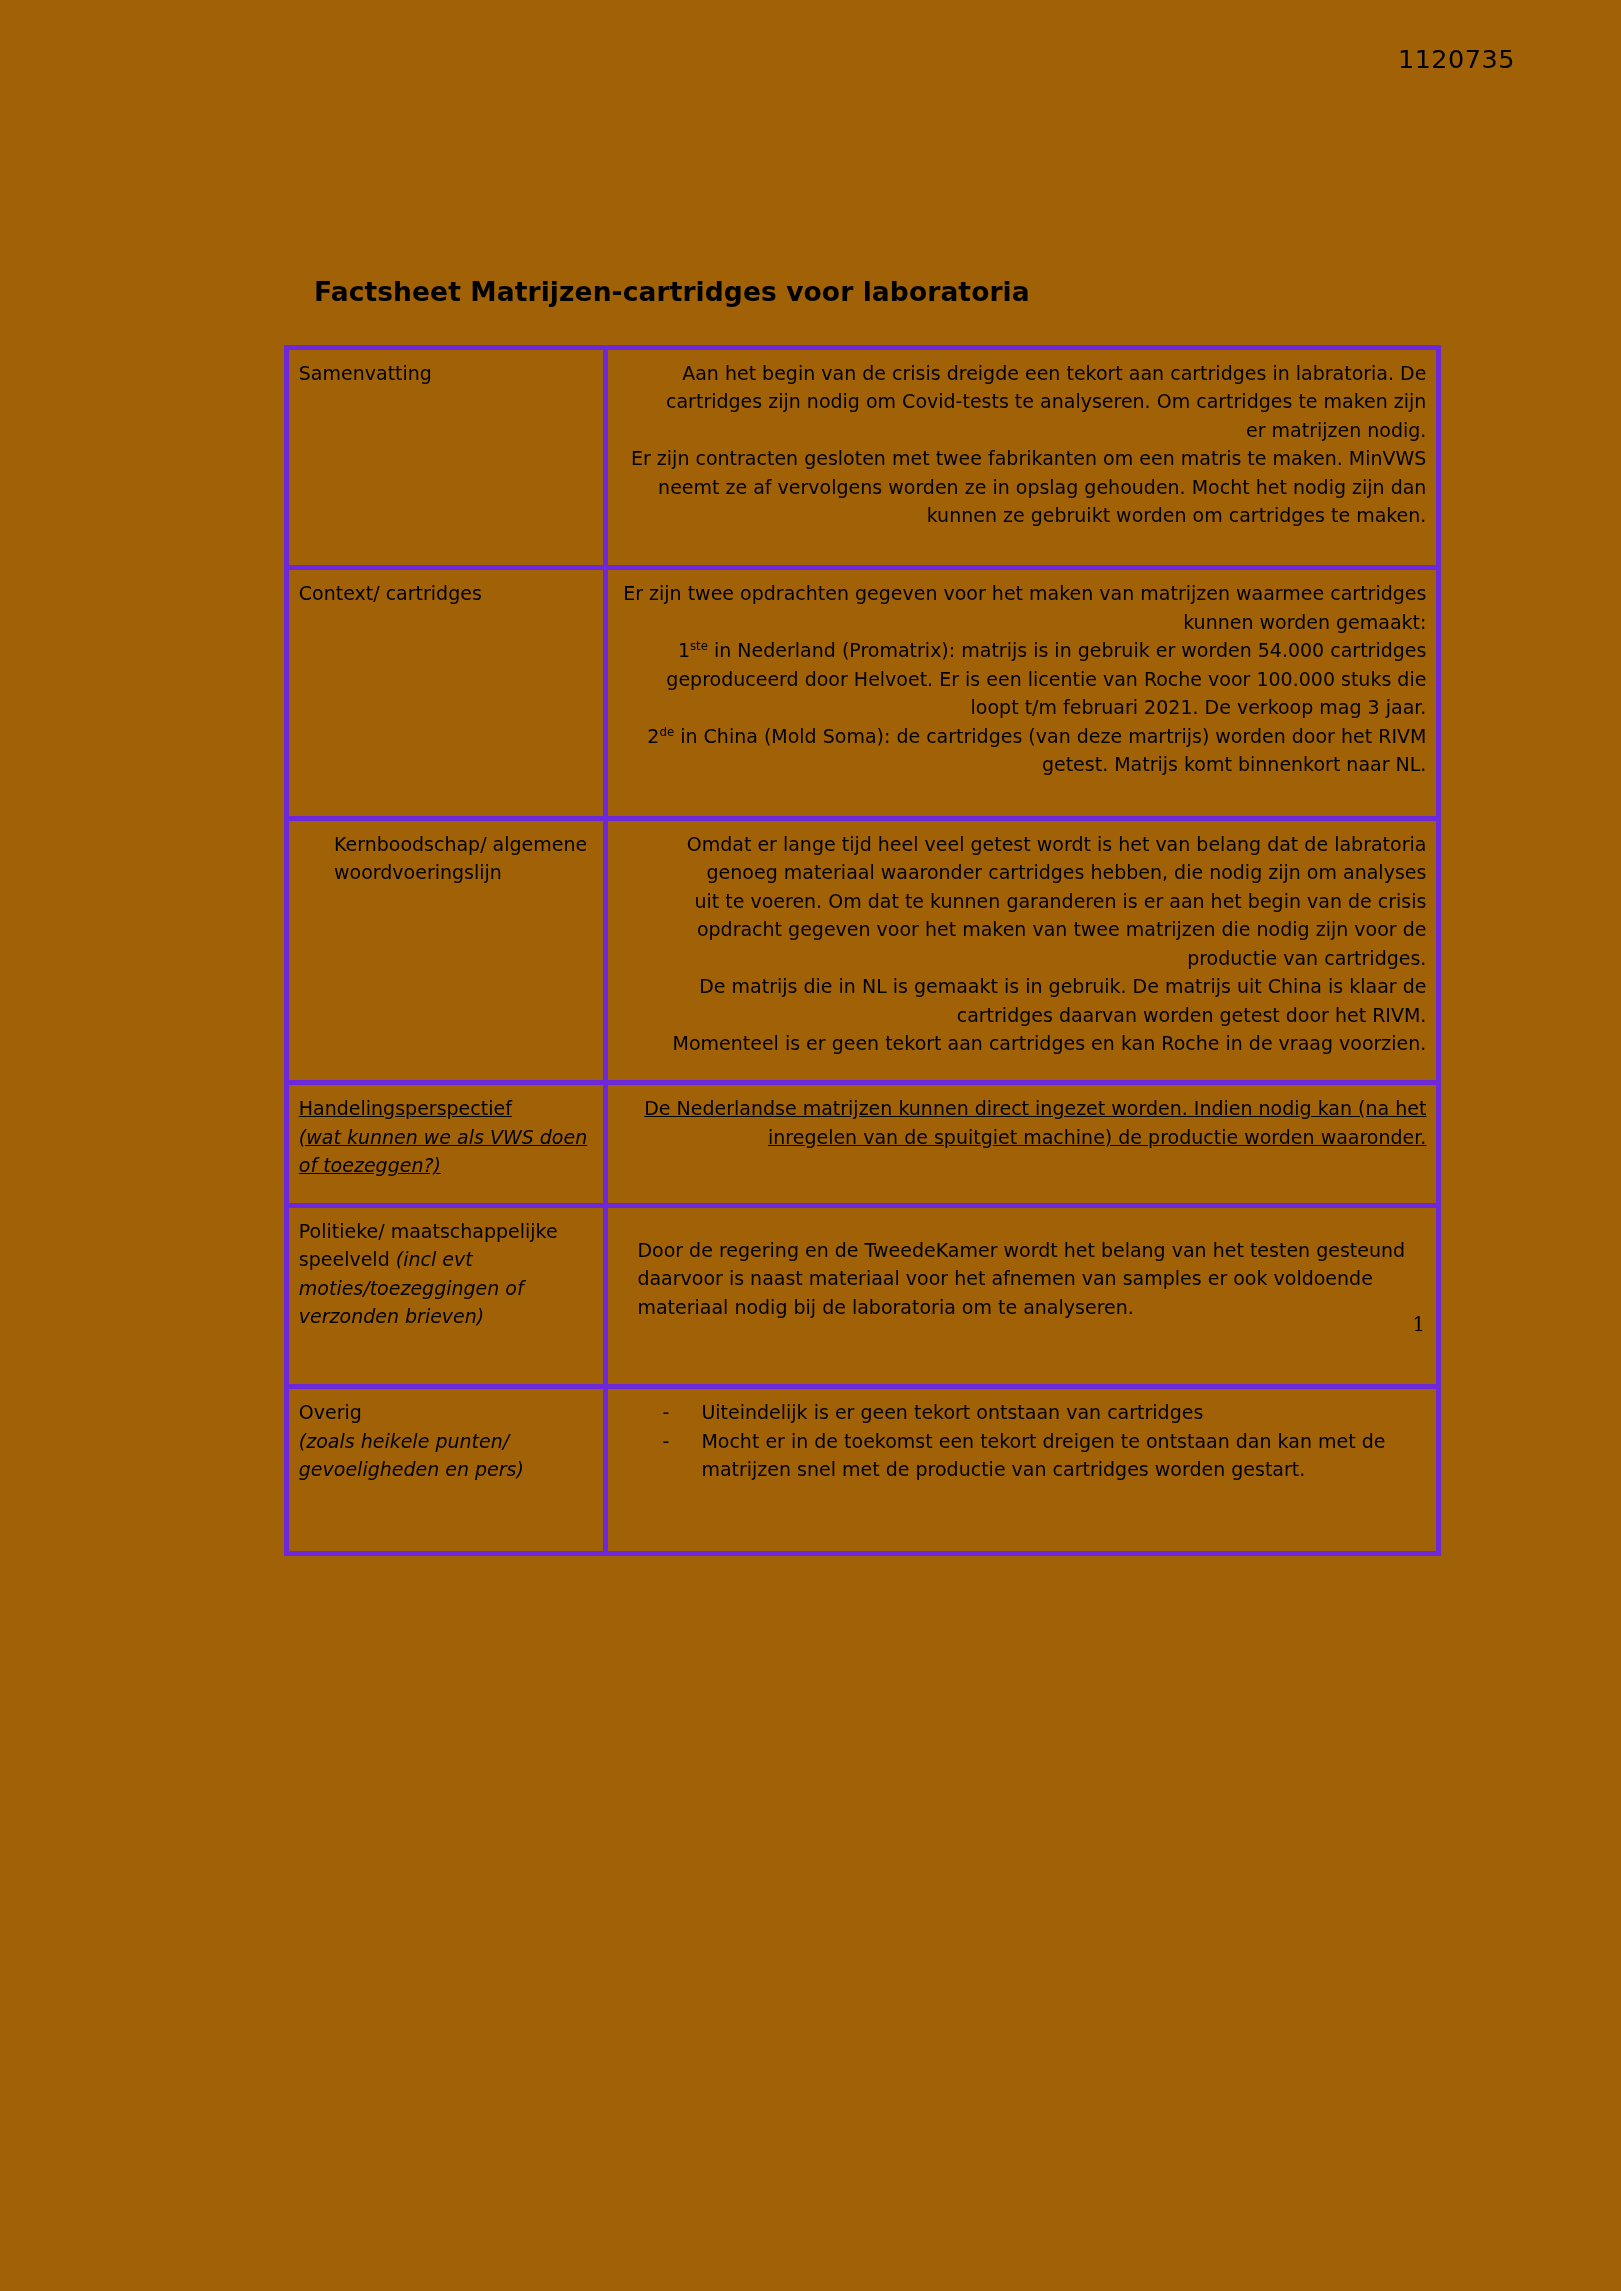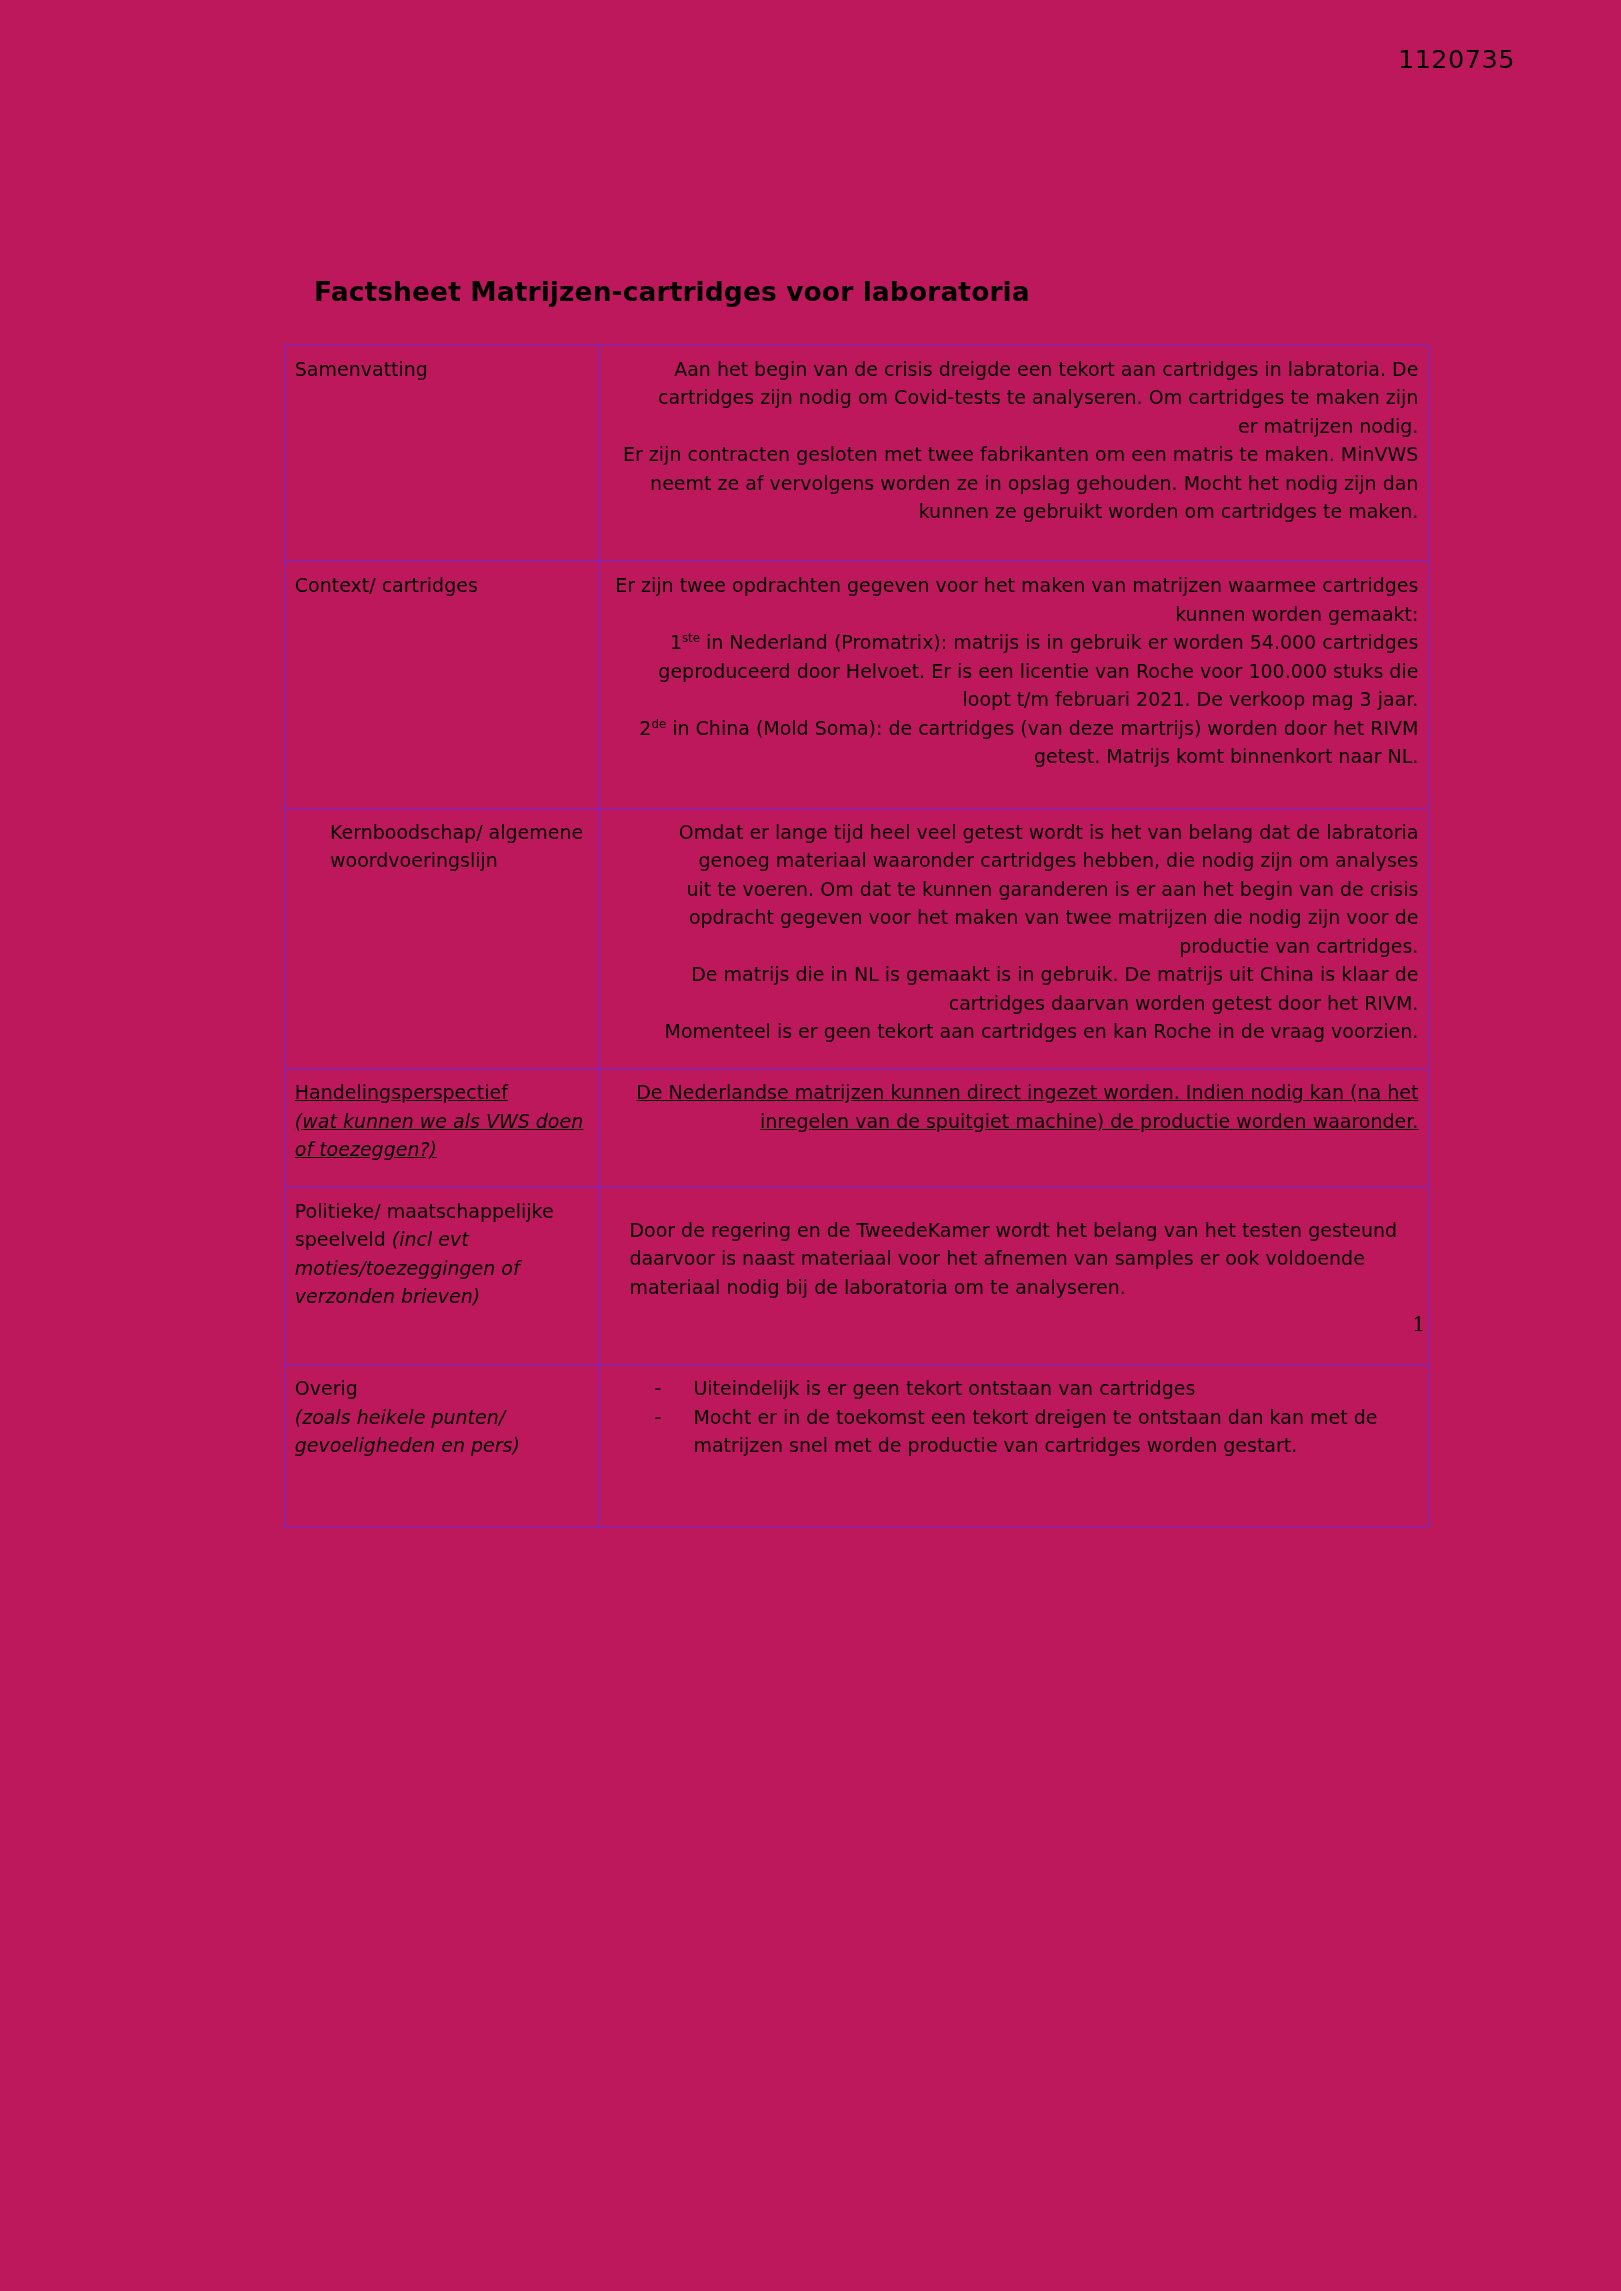--- a/index.html
+++ b/index.html
@@ -8,21 +8,21 @@
     background: #ffffff;
   }
   body {
     font-family: "DejaVu Sans", sans-serif;
     color: #000000;
   }
   .page {
     position: relative;
     width: 1621px;
     height: 2292px;
-    background: #be185d;
+    background: #a16207;
     box-sizing: border-box;
     overflow: hidden;
   }
   .doc-number {
     position: absolute;
     top: 47px;
     right: 106px;
     font-size: 25.5px;
     letter-spacing: 0.5px;
     line-height: 1;
@@ -39,21 +39,21 @@
   }
   .factsheet-table {
     position: absolute;
     left: 284px;
     top: 345px;
     width: 1103px;
     border-collapse: collapse;
     table-layout: fixed;
   }
   .factsheet-table td {
-    border: 1px solid #6d28d9;
+    border: 5px solid #6d28d9;
     vertical-align: top;
     padding: 8.8px 9.8px 15.7px 9.8px;
     font-size: 19px;
     line-height: 1.5;
   }
   .col-label {
     width: 294px;
   }
   .col-content {
     width: 809px;

